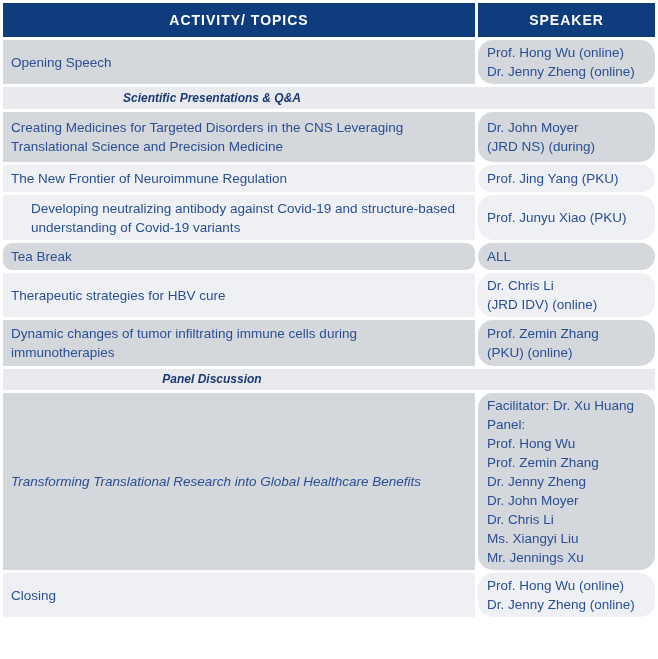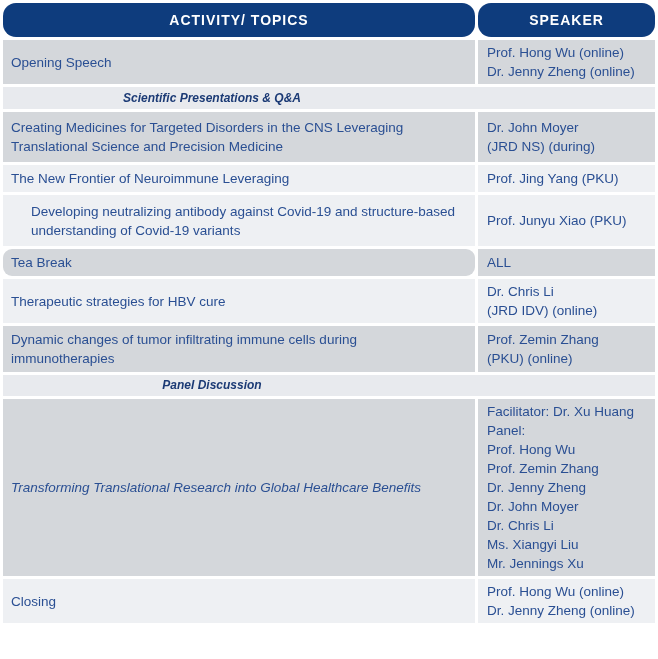--- a/index.html
+++ b/index.html
@@ -21,34 +21,33 @@
   col.c-speaker  { width: 177px; }
   th {
     height: 34px;
     background: var(--header-bg, #0e3c7d);
     color: var(--header-text, #ffffff);
     font-size: 14px;
     font-weight: bold;
     letter-spacing: 1px;
     text-align: center;
     vertical-align: middle;
-    border-radius: 13px;
   }
   td {
     vertical-align: middle;
     font-size: 13.5px;
     line-height: 19px;
     color: var(--body-text, #2a4f93);
   }
   td.gray  { background: var(--row-gray, #d4d7db); }
   td.light { background: var(--row-light, #eef0f3); }
   td.section-cell { background: var(--row-section, #e8eaee); }
   td.activity-cell { padding: 3px 10px 3px 8px; }
   .activity-text { white-space: pre-line; }
-  td.speaker-cell { padding: 3px 2px 3px 9px; }
+  td.speaker-cell { padding: 3px 2px 3px 9px; border-radius: 15px; }
   .speaker-line { white-space: nowrap; }
   .section-inner {
     width: 472px;
     padding-right: 56px;
     text-align: center;
     font-weight: bold;
     font-style: italic;
     font-size: 12px;
     color: var(--section-text, #1b3a75);
   }
@@ -87,28 +86,28 @@
           <div class="activity-text">Creating Medicines for Targeted Disorders in the CNS Leveraging
 Translational Science and Precision Medicine</div>
         </td>
         <td class="speaker-cell gray">
           <div class="speaker-line">Dr. John Moyer</div>
           <div class="speaker-line">(JRD NS) (during)</div>
         </td>
       </tr>
       <tr>
         <td class="activity-cell light" style="height: 27px;">
-          <div class="activity-text">The New Frontier of Neuroimmune Leveraging</div>
+          <div class="activity-text">The New Frontier of Neuroimmune Regulation</div>
         </td>
         <td class="speaker-cell light">
           <div class="speaker-line">Prof. Jing Yang (PKU)</div>
         </td>
       </tr>
       <tr>
-        <td class="activity-cell light" style="height: 51px; padding-left: 28px;">
+        <td class="activity-cell light" style="height: 45px; padding-left: 28px;">
           <div class="activity-text">Developing neutralizing antibody against Covid-19 and structure-based
 understanding of Covid-19 variants</div>
         </td>
         <td class="speaker-cell light">
           <div class="speaker-line">Prof. Junyu Xiao (PKU)</div>
         </td>
       </tr>
       <tr>
         <td class="activity-cell gray" style="height: 27px; border-radius: 9px;">
           <div class="activity-text">Tea Break</div>

